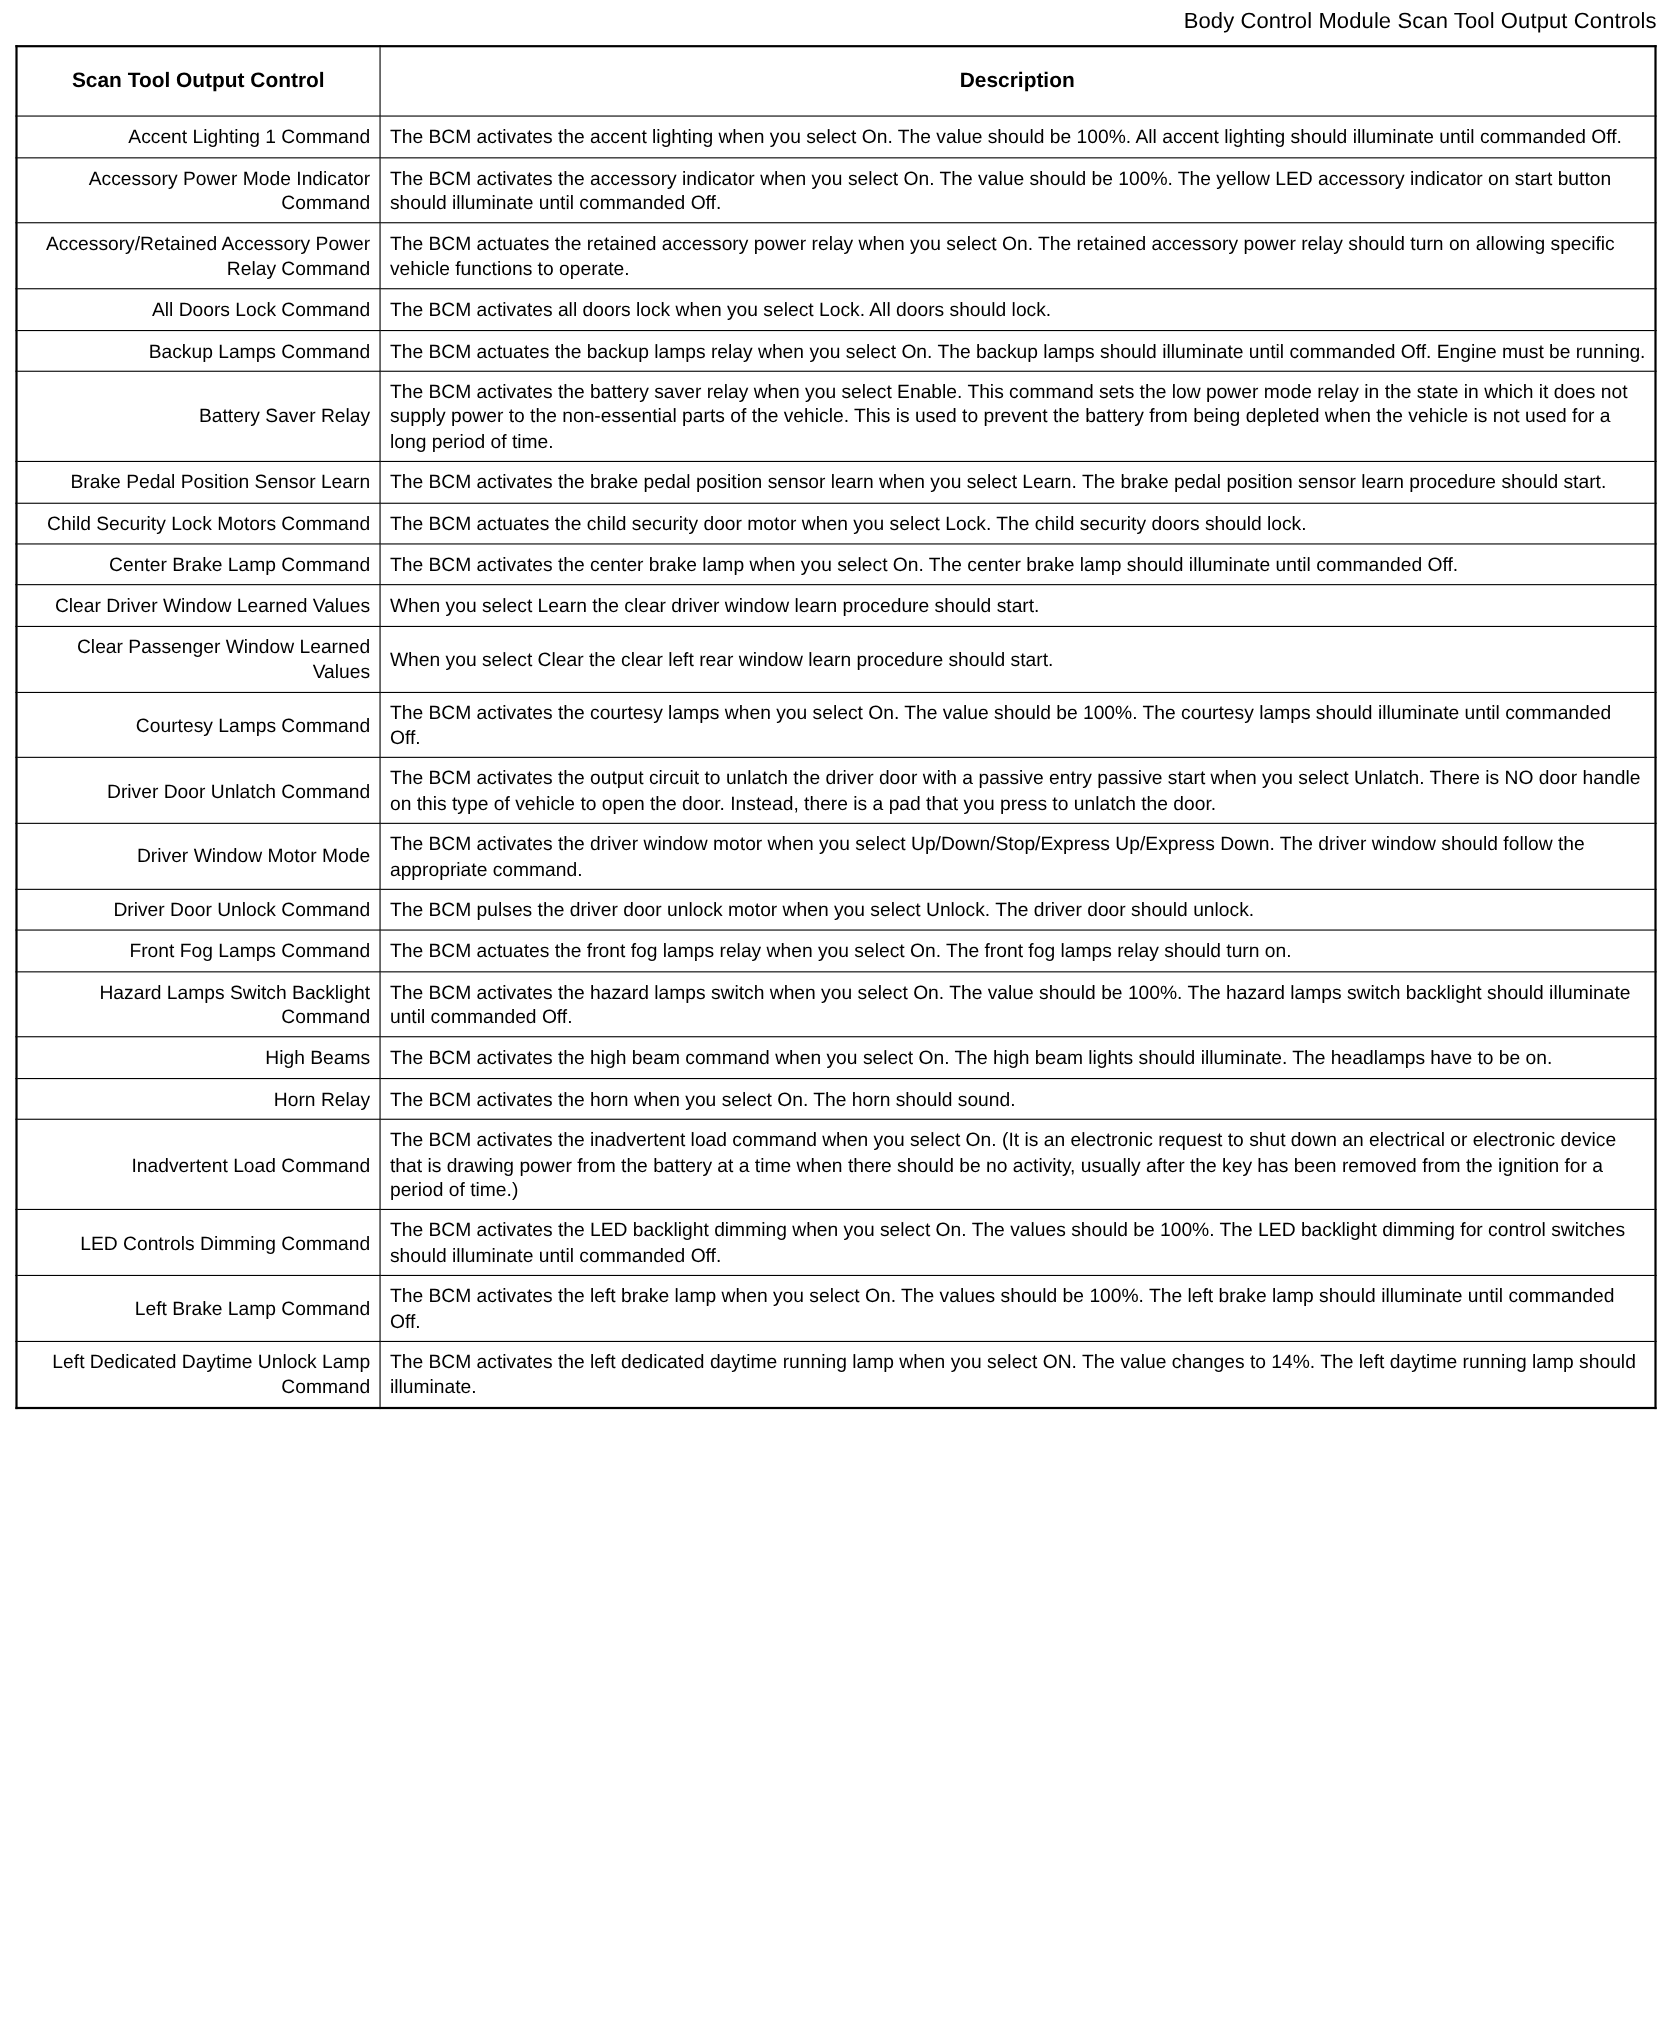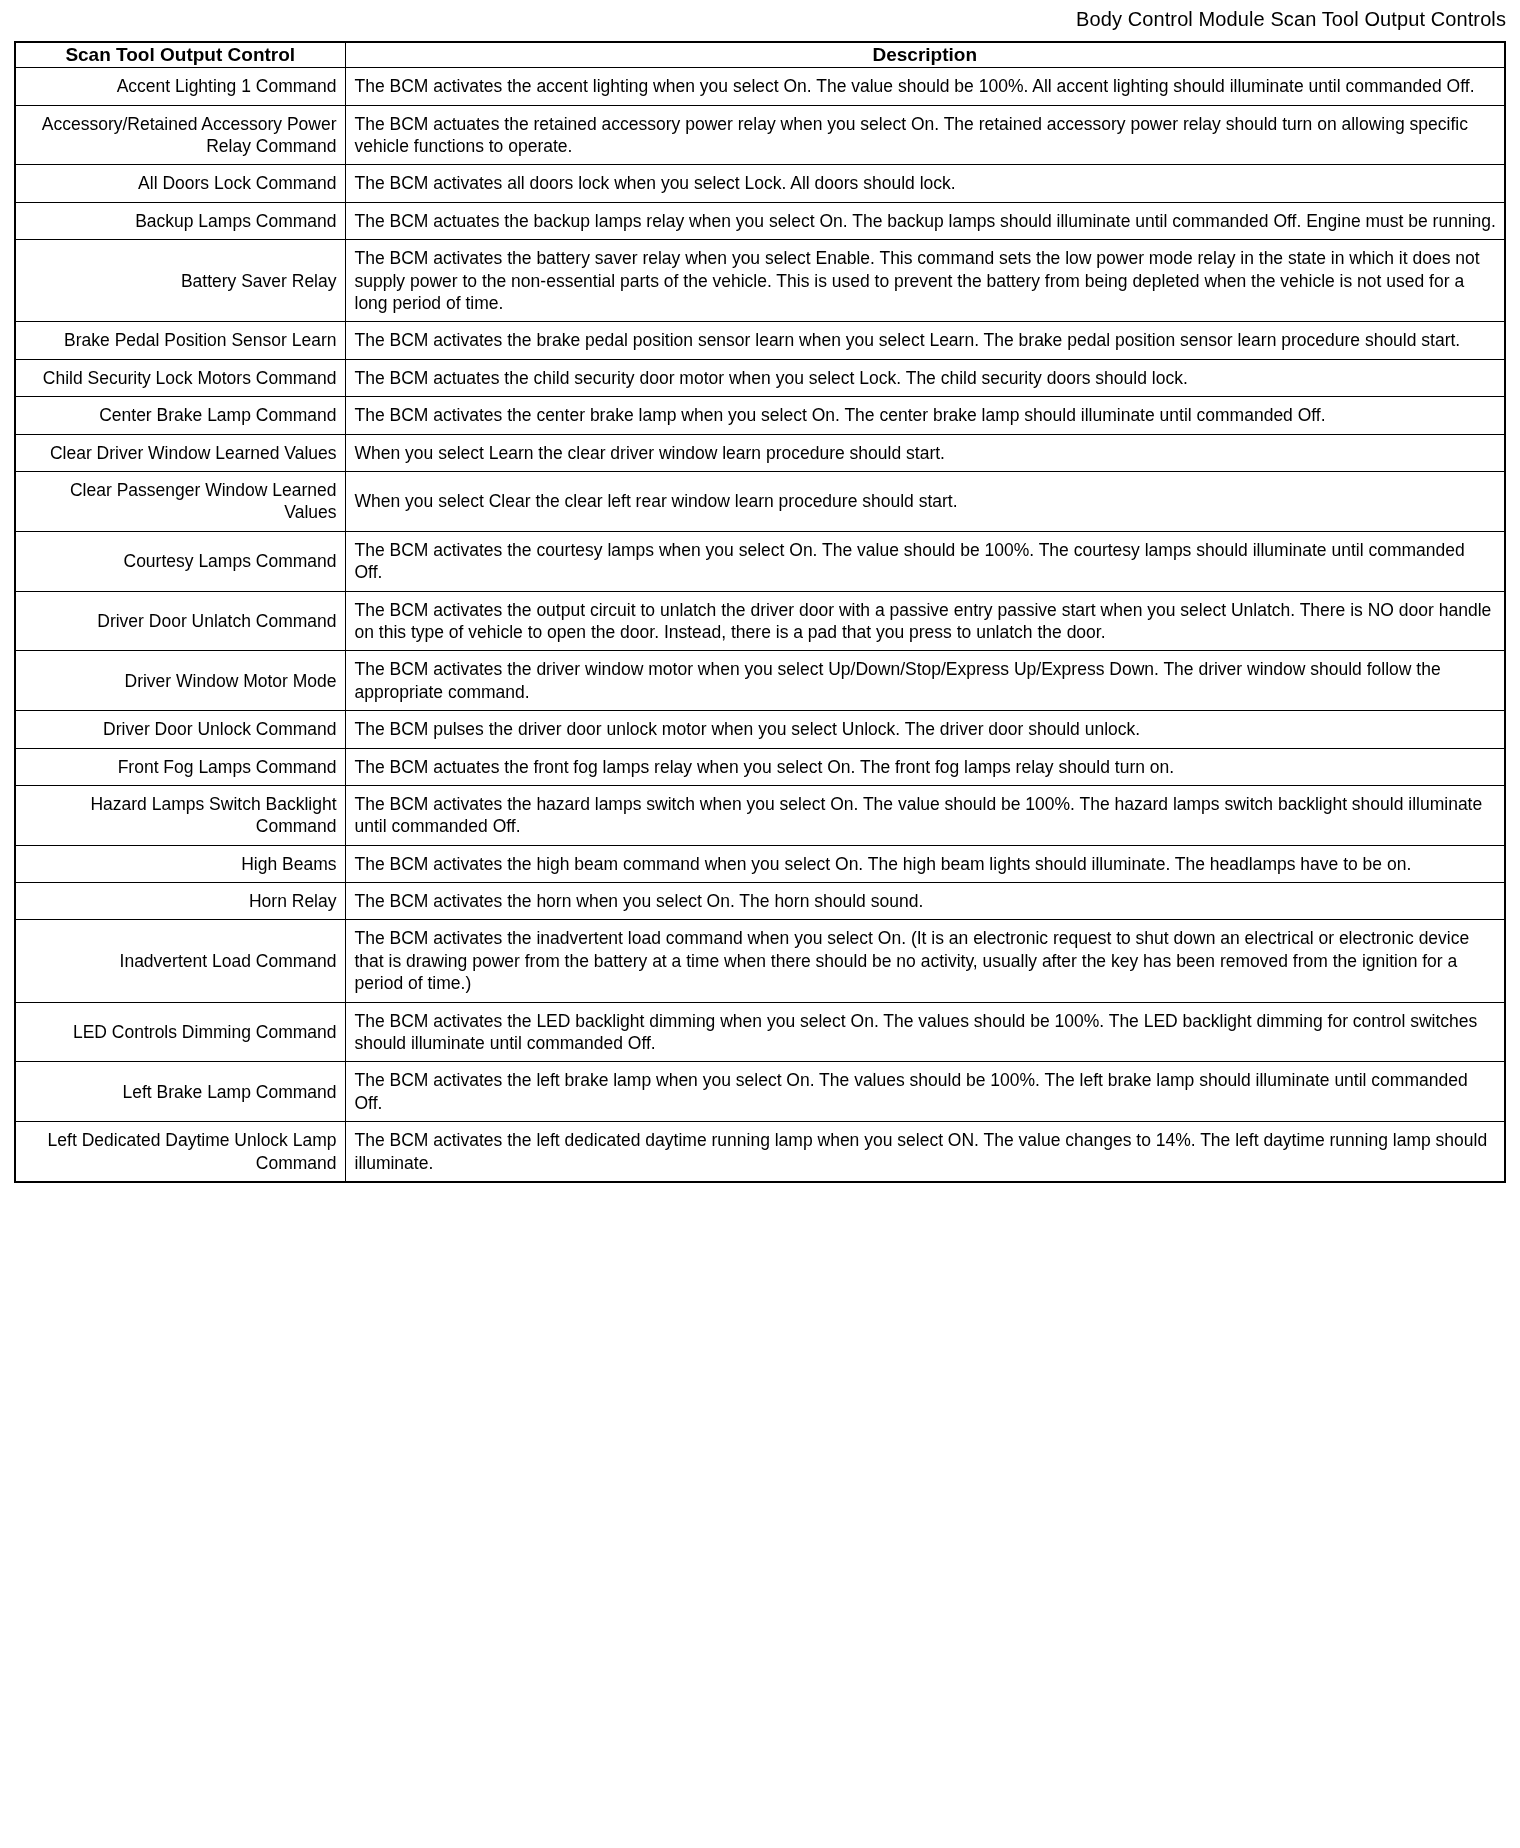--- a/index.html
+++ b/index.html
@@ -35,21 +35,21 @@
     border: 1px solid #000;
     vertical-align: middle;
     font-size: 17.5px;
     line-height: 1.28;
     padding: 7px 8px 7px 9px;
   }
   table.controls thead th {
     text-align: center;
     font-weight: bold;
     font-size: 19px;
-    padding: 0 6px;
+    padding: 19px 6px;
   }
   col.c-name { width: 330px; }
   col.c-desc { width: auto; }
   td.name-cell {
     vertical-align: middle;
     text-align: right;
   }
   td.desc-cell {
     vertical-align: middle;
   }
@@ -69,20 +69,24 @@
     <thead>
       <tr>
         <th>Scan Tool Output Control</th>
         <th>Description</th>
       </tr>
     </thead>
     <tbody>
       <tr>
         <td class="name-cell">Accent Lighting 1 Command</td>
         <td class="desc-cell">The BCM activates the accent lighting when you select On. The value should be 100%. All accent lighting should illuminate until commanded Off.</td>
+      </tr>
+      <tr>
+        <td class="name-cell">Accessory Power Mode Indicator Command</td>
+        <td class="desc-cell">The BCM activates the accessory indicator when you select On. The value should be 100%. The yellow LED accessory indicator on start button should illuminate until commanded Off.</td>
       </tr>
       <tr>
         <td class="name-cell">Accessory/Retained Accessory Power Relay Command</td>
         <td class="desc-cell">The BCM actuates the retained accessory power relay when you select On. The retained accessory power relay should turn on allowing specific vehicle functions to operate.</td>
       </tr>
       <tr>
         <td class="name-cell">All Doors Lock Command</td>
         <td class="desc-cell">The BCM activates all doors lock when you select Lock. All doors should lock.</td>
       </tr>
       <tr>

